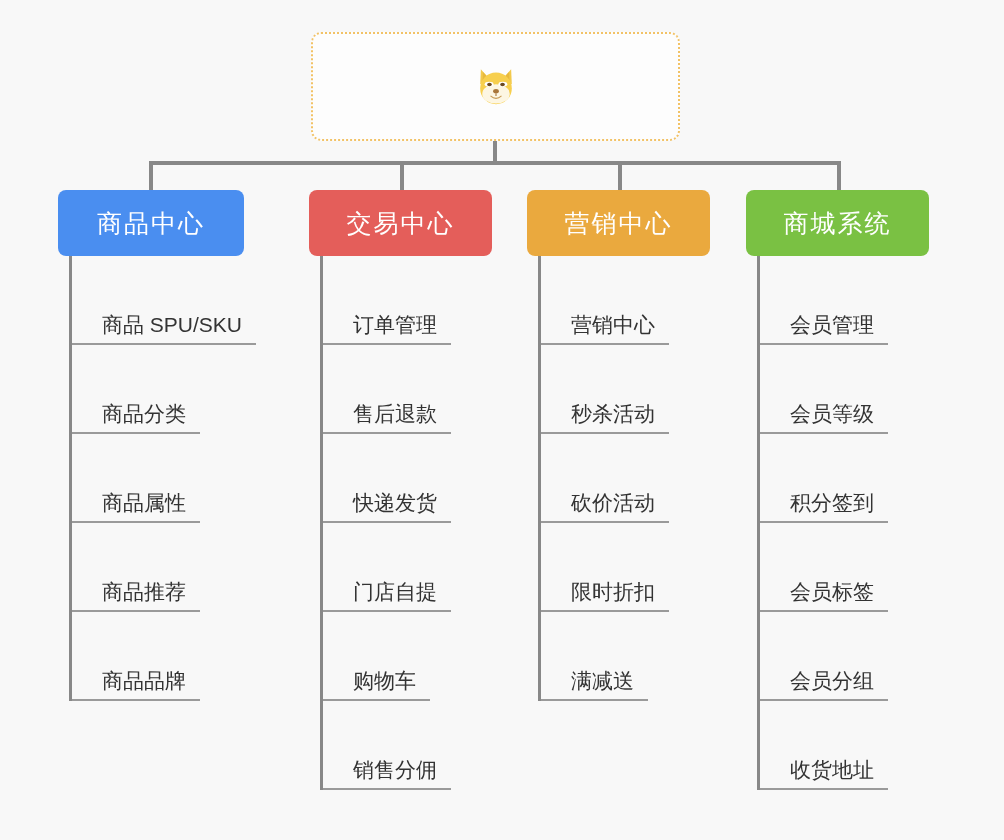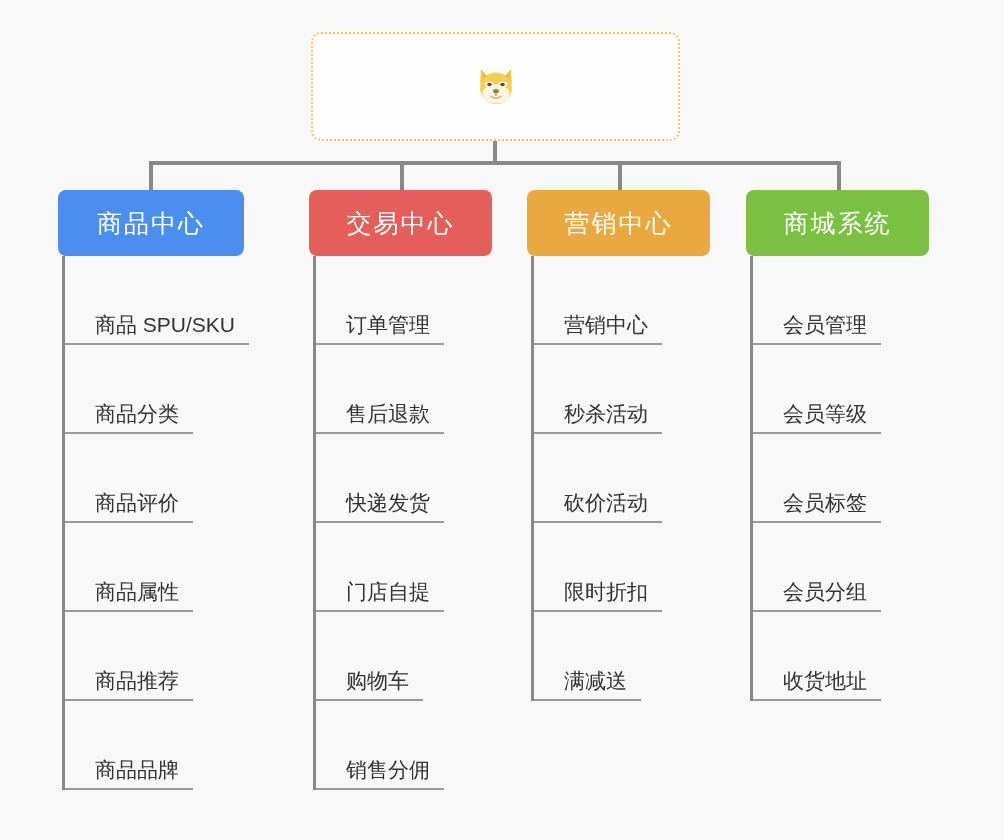--- a/index.html
+++ b/index.html
@@ -72,21 +72,21 @@
     justify-content: center;
     color: #ffffff;
     font-size: 25px;
     letter-spacing: 2px;
     white-space: nowrap;
   }
 
   
   .leaf-list {
     position: relative;
-    margin-left: 4px;
+    margin-left: 11px;
     border-left: 3px solid #888888;
     padding-top: 0;
   }
   .leaf {
     position: relative;
     height: 89px;
     display: flex;
     align-items: flex-end;
     box-sizing: border-box;
   }
@@ -139,23 +139,20 @@
   <div class="column" style="left:58px; width:230px;">
     <div class="cat-box" style="width:186px; background:#4a8ef0;">商品中心</div>
     <div class="leaf-list">
       <div class="leaf">
         <span class="leaf-label">商品 SPU/SKU</span>
       </div>
       <div class="leaf">
         <span class="leaf-label">商品分类</span>
       </div>
       <div class="leaf">
-        <span class="leaf-label">商品评价</span>
-      </div>
-      <div class="leaf">
         <span class="leaf-label">商品属性</span>
       </div>
       <div class="leaf">
         <span class="leaf-label">商品推荐</span>
       </div>
       <div class="leaf">
         <span class="leaf-label">商品品牌</span>
       </div>
     </div>
   </div>
@@ -208,20 +205,23 @@
   <div class="column" style="left:746px; width:200px;">
     <div class="cat-box" style="width:183px; background:#7ac143;">商城系统</div>
     <div class="leaf-list">
       <div class="leaf">
         <span class="leaf-label">会员管理</span>
       </div>
       <div class="leaf">
         <span class="leaf-label">会员等级</span>
       </div>
       <div class="leaf">
+        <span class="leaf-label">积分签到</span>
+      </div>
+      <div class="leaf">
         <span class="leaf-label">会员标签</span>
       </div>
       <div class="leaf">
         <span class="leaf-label">会员分组</span>
       </div>
       <div class="leaf">
         <span class="leaf-label">收货地址</span>
       </div>
     </div>
   </div>

